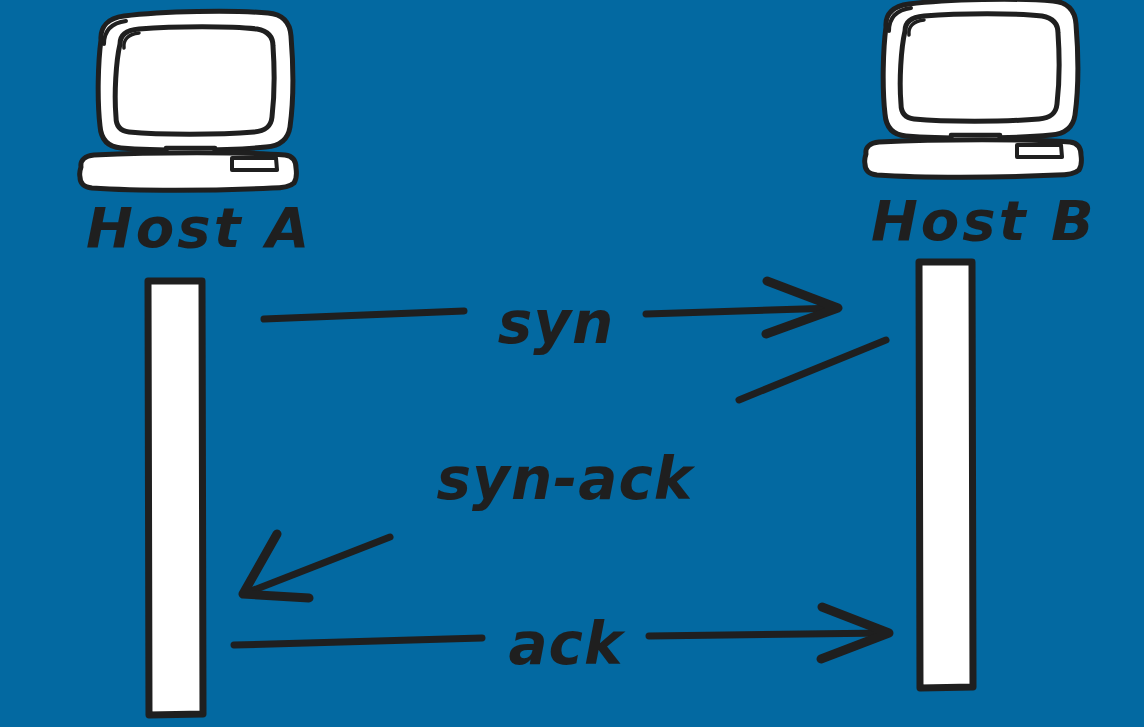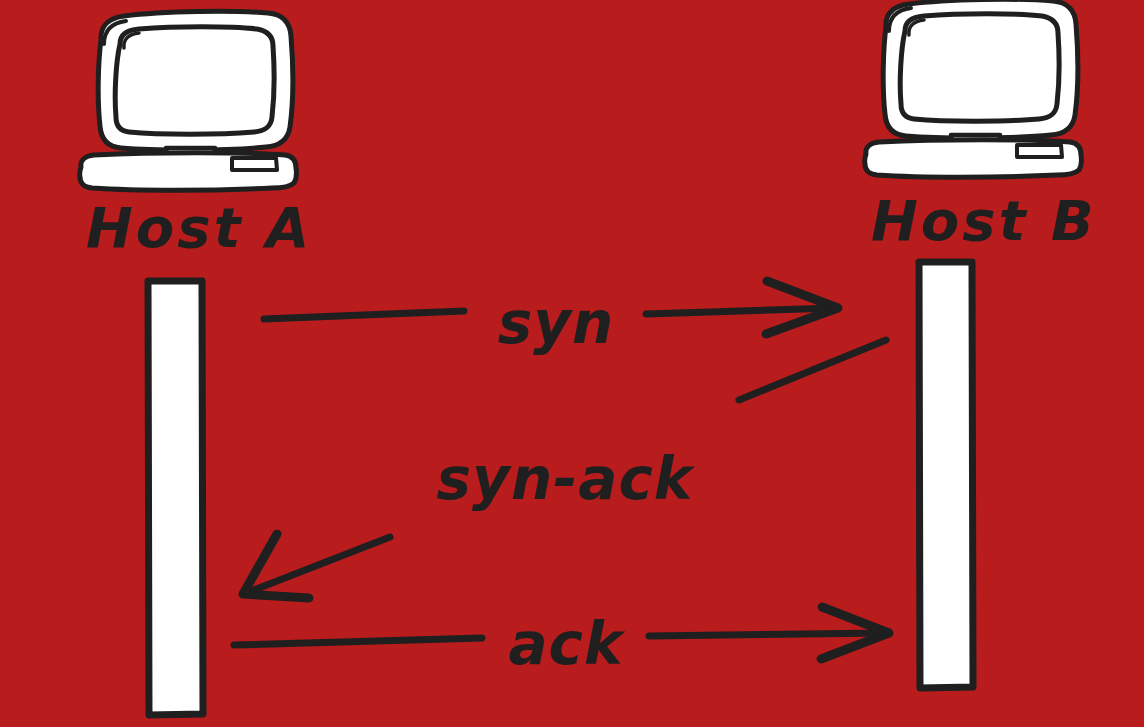--- a/index.html
+++ b/index.html
@@ -8,21 +8,21 @@
     padding: 0;
     background: #ffffff;
   }
   body {
     font-family: "DejaVu Sans", sans-serif;
   }
   #canvas {
     position: relative;
     width: 1144px;
     height: 727px;
-    background: #b91c1c;
+    background: #0369a1;
     overflow: hidden;
   }
   #canvas svg.layer {
     position: absolute;
     top: 0;
     left: 0;
     width: 1144px;
     height: 727px;
   }
   .hand-text {

